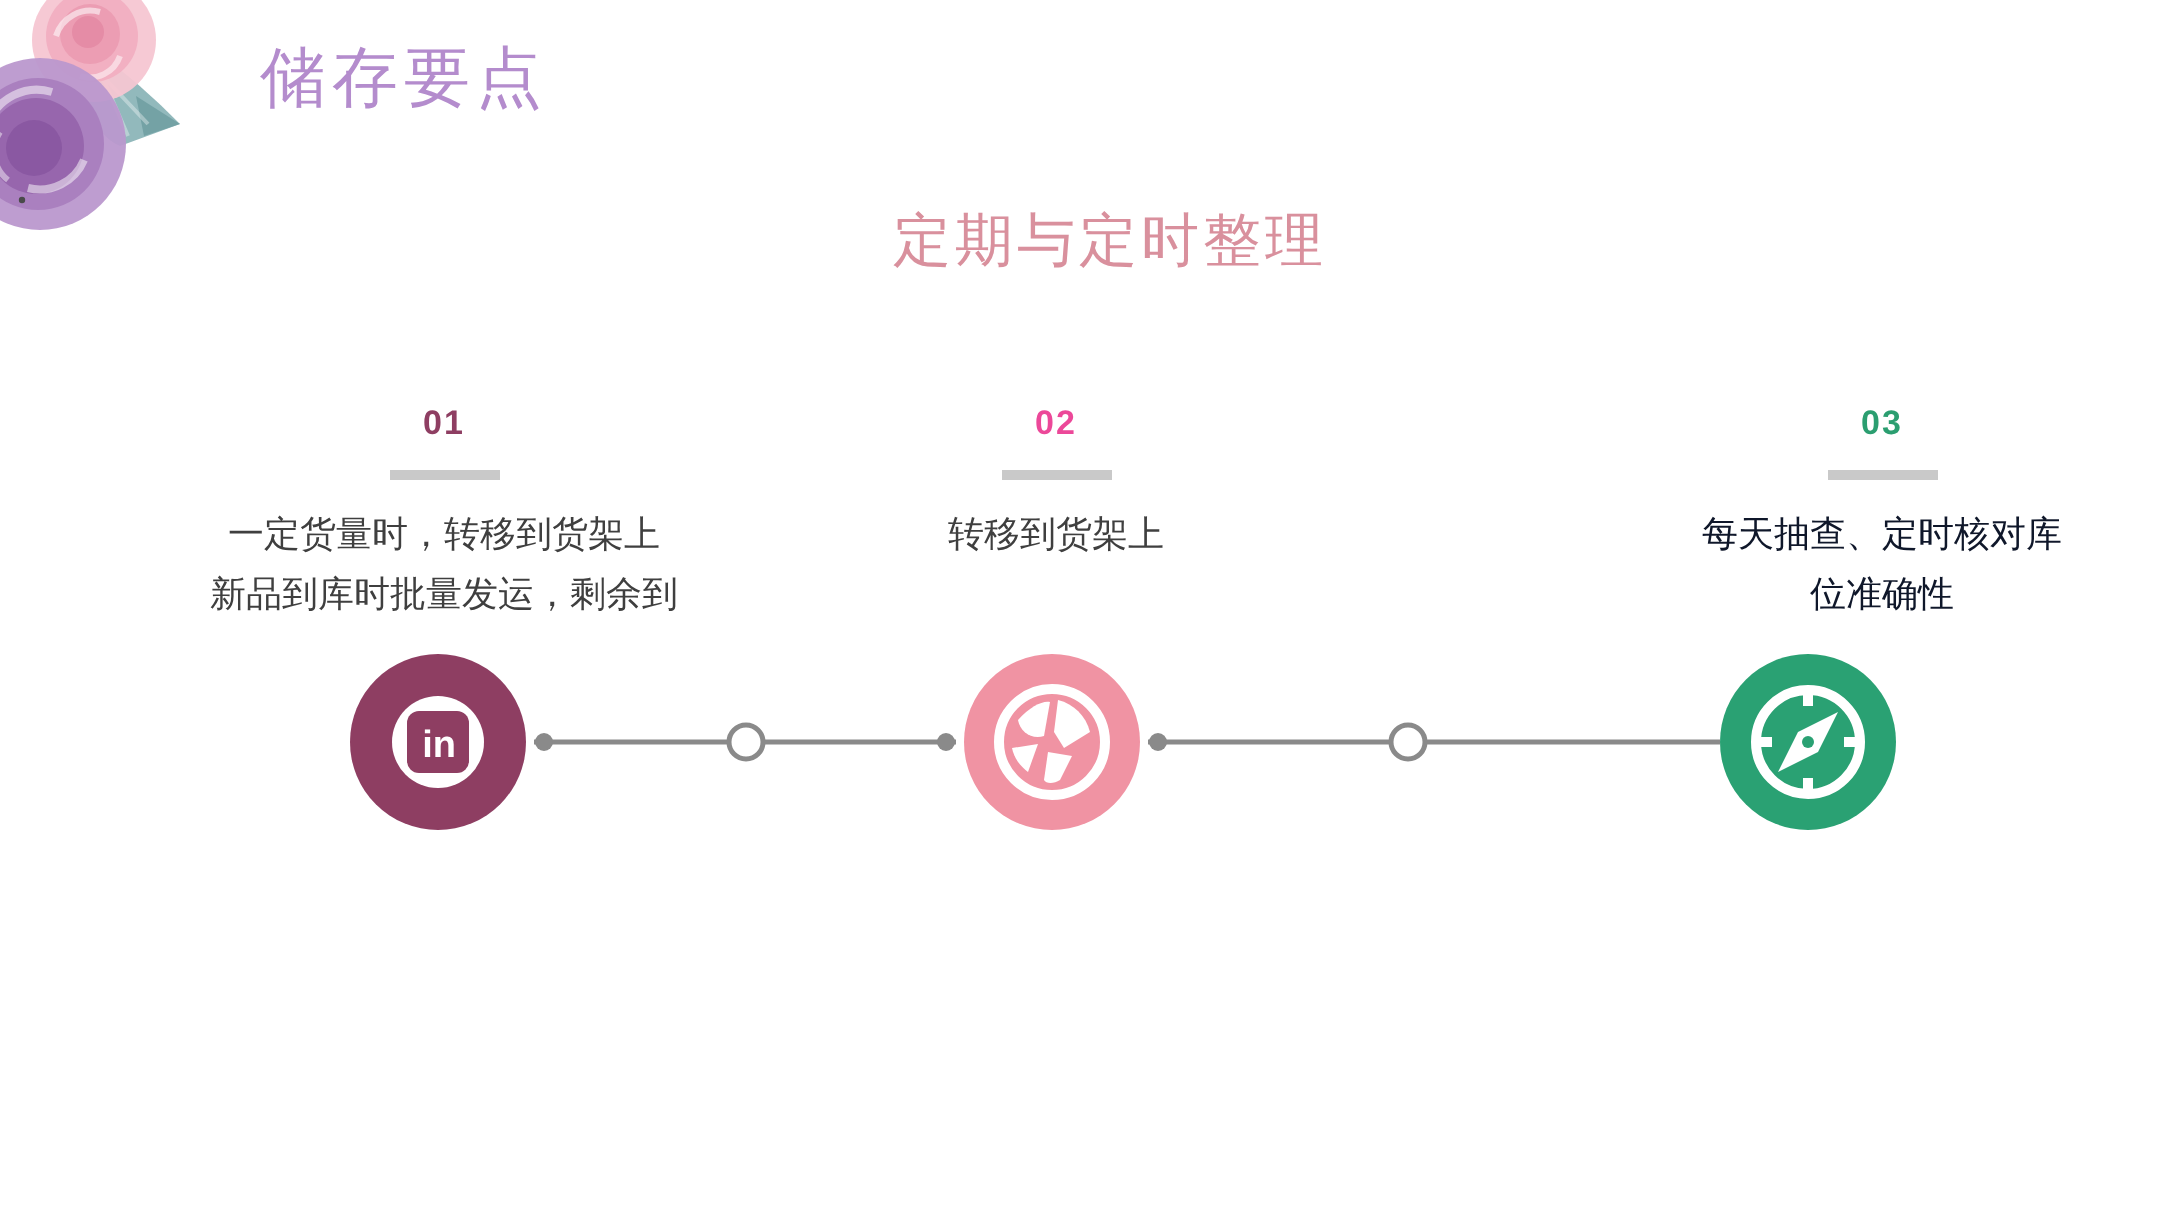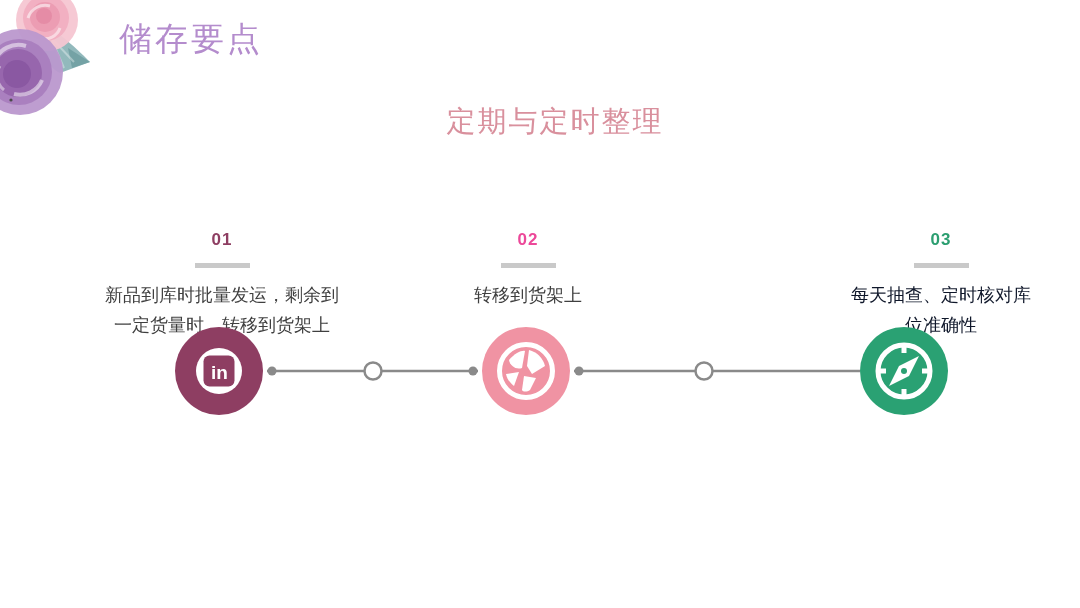--- a/index.html
+++ b/index.html
@@ -1,28 +1,28 @@
 <!DOCTYPE html>
 <html><head>
 <meta charset="utf-8">
 <style>
   html,body{margin:0;padding:0;background:#fff;}
   .slide{
     position:relative;width:1080px;height:608px;background:#fff;
     font-family:"Liberation Sans","DejaVu Sans",sans-serif;overflow:hidden;
   }
   .page-title{
-    position:absolute;left:119px;top:18px;margin:0;
+    position:absolute;left:130px;top:18px;margin:0;
     font-size:33px;font-weight:400;letter-spacing:3px;line-height:42px;
   }
   .subtitle{
     position:absolute;left:0;top:102px;width:100%;margin:0;text-align:center;
     font-size:29px;font-weight:400;letter-spacing:2px;line-height:38px;padding-left:15px;
   }
-  .step{position:absolute;top:202px;text-align:center;margin-top:28px;}
+  .step{position:absolute;top:202px;text-align:center;}
   .step1{left:82px;width:280px;}
   .step2{left:390px;width:276px;}
   .step3{left:801px;width:280px;text-align:center;}
   .step-num{font-size:17px;font-weight:700;letter-spacing:1px;line-height:20px;}
   .step-divider{width:55px;height:5px;margin:13px auto 0;}
   .step-desc{margin-top:12px;font-size:18px;line-height:30px;}
   .step-desc div{white-space:nowrap;}
   .disc{position:absolute;top:327px;width:88px;height:88px;}
   .disc1{left:175px;}
   .disc2{left:482px;}
@@ -66,22 +66,22 @@
     </g>
   </svg>
 
   <h1 class="page-title" style="color: rgb(180, 140, 205);">储存要点</h1>
   <h2 class="subtitle" style="color: rgb(217, 144, 157);">定期与定时整理</h2>
 
   <div class="step step1">
     <div class="step-num" style="color: rgb(142, 62, 98);">01</div>
     <div class="step-divider" style="background: rgb(201, 201, 201);"></div>
     <div class="step-desc" style="color: rgb(63, 63, 63);">
+      <div>一定货量时，转移到货架上</div>
       <div>新品到库时批量发运，剩余到</div>
-      <div>一定货量时，转移到货架上</div>
     </div>
   </div>
 
   <div class="step step2">
     <div class="step-num" style="color: #ec4899;">02</div>
     <div class="step-divider" style="background: rgb(201, 201, 201);"></div>
     <div class="step-desc" style="color: rgb(63, 63, 63);">
       <div>转移到货架上</div>
     </div>
   </div>

